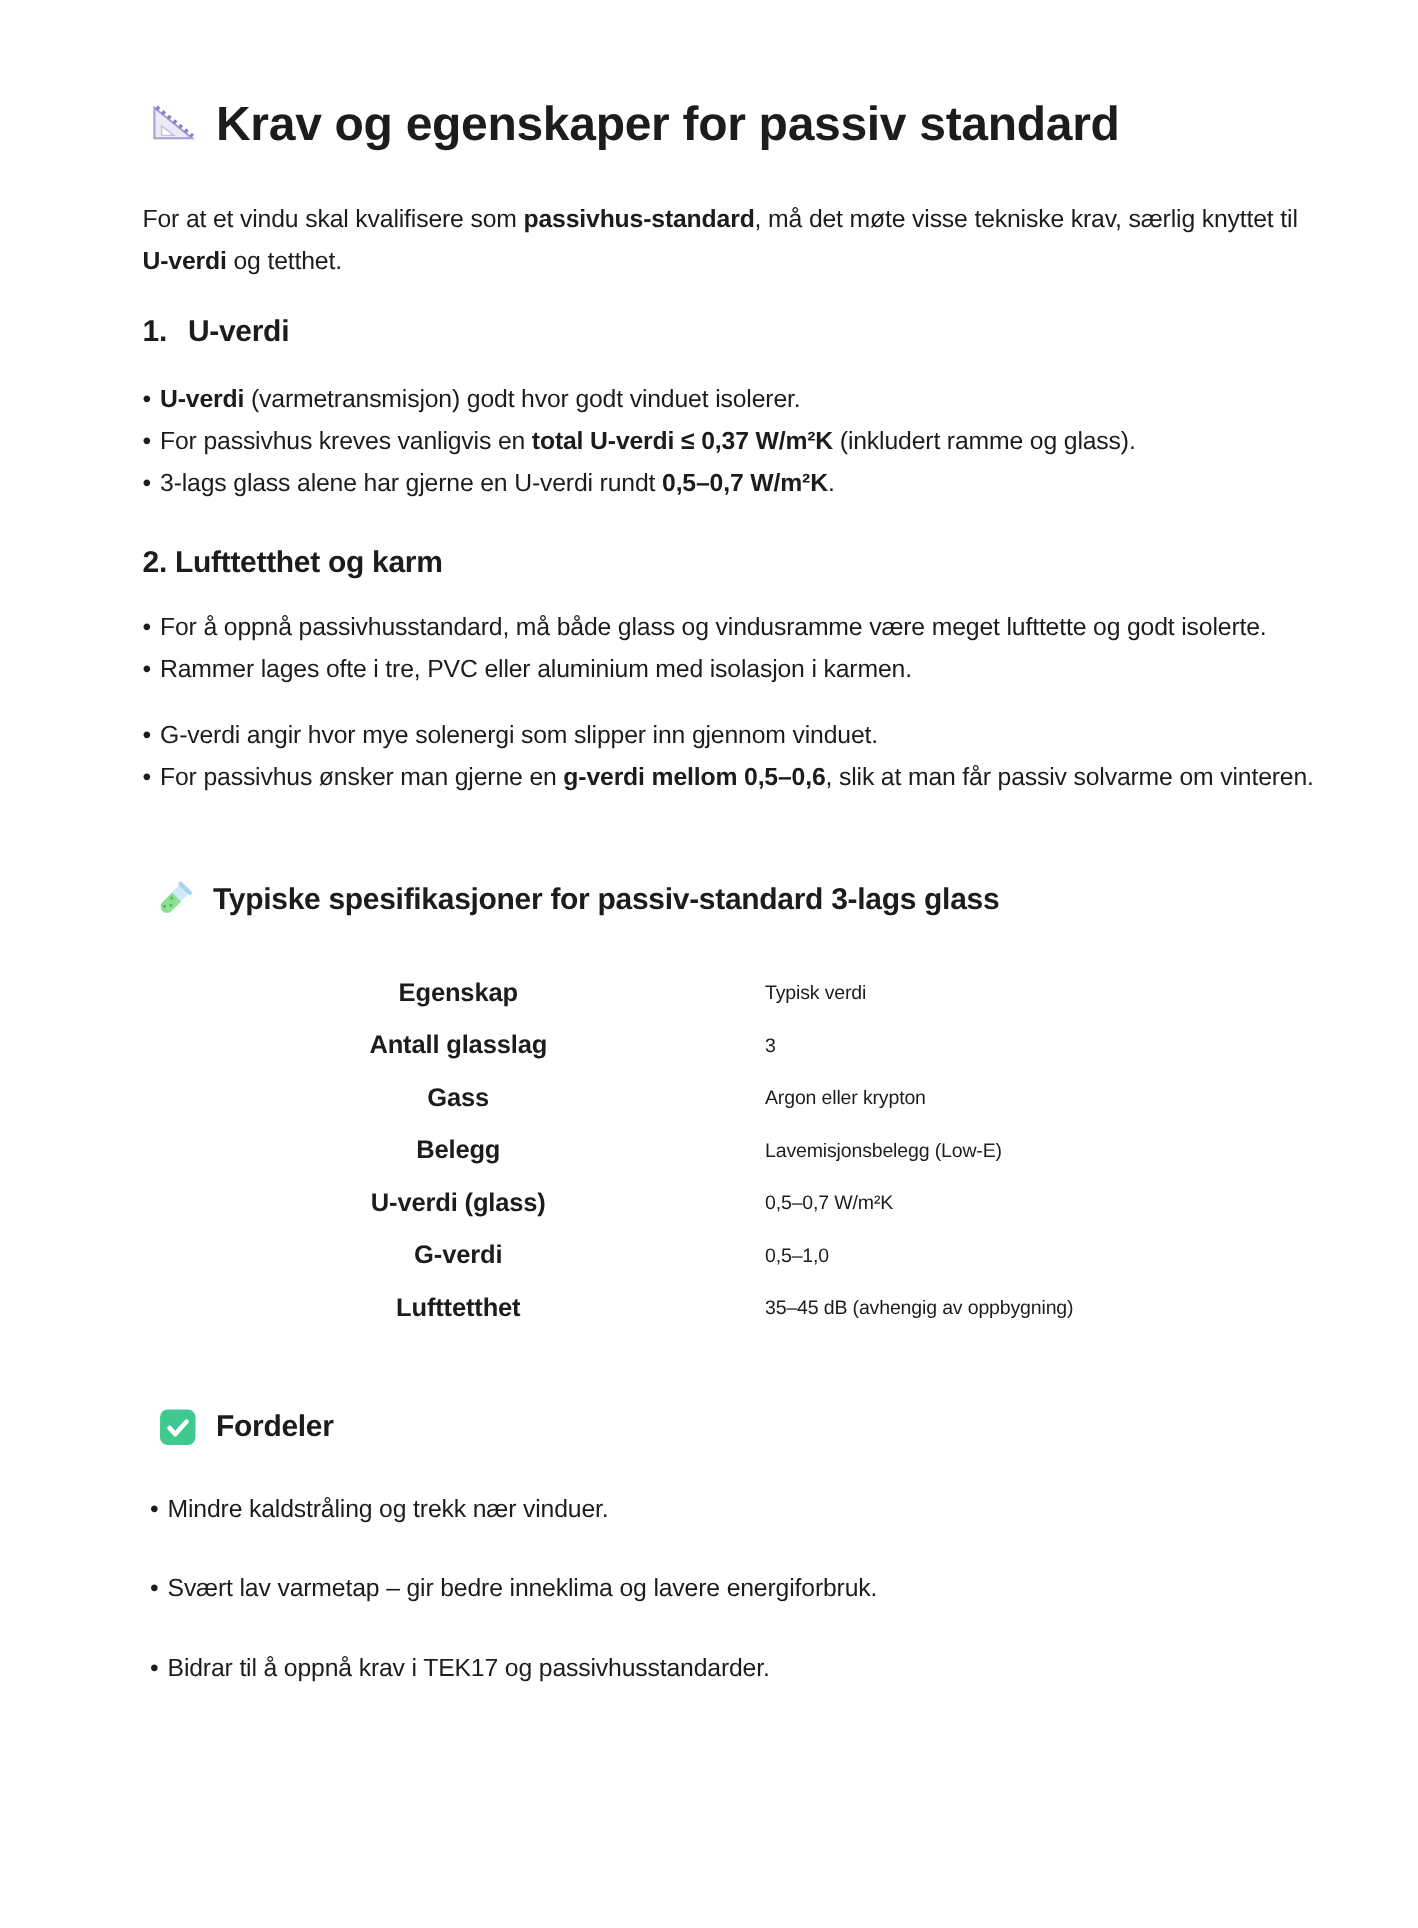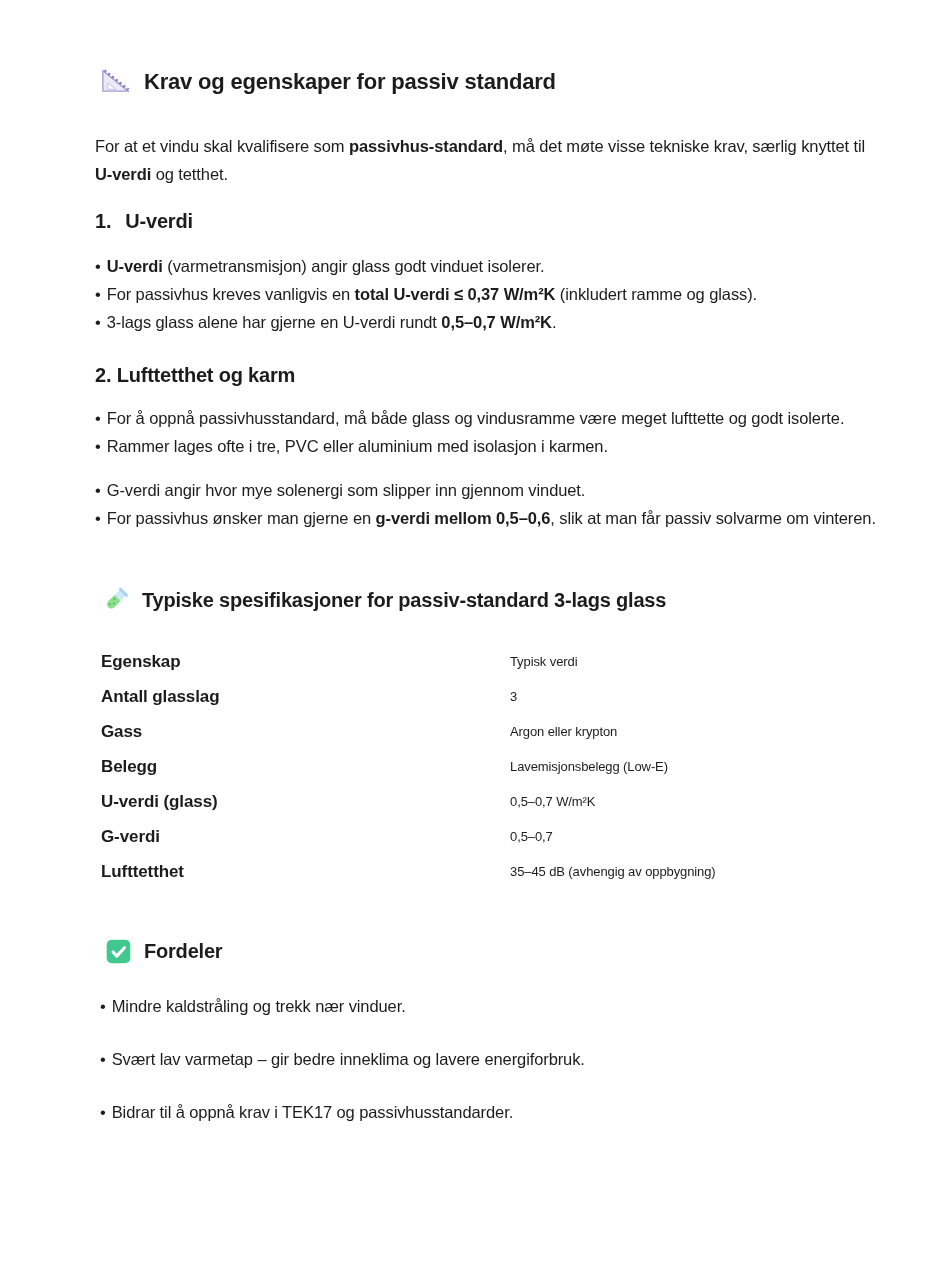--- a/index.html
+++ b/index.html
@@ -7,23 +7,23 @@
   body {
     width: 945px; height: 1285px;
     background: #ffffff;
     color: #1c1c1c;
     font-family: "Liberation Sans", sans-serif;
     overflow: hidden;
   }
   .page { padding: 66px 60px 0 95px; width: 945px; height: 1285px; }
 
   h1.doc-title {
-    display: flex; align-items: flex-start; gap: 13px;
+    display: flex; align-items: center; gap: 13px;
     margin: 0 0 0 5px;
-    font-size: 22px; font-weight: bold; line-height: 32px;
+    font-size: 32px; font-weight: bold; line-height: 32px;
     letter-spacing: -0.2px;
   }
   h1.doc-title .hicon { display: inline-flex; flex: 0 0 auto; }
 
   p.intro {
     margin: 34px 0 0 0;
     font-size: 16.5px; line-height: 28px;
     max-width: 782px;
     letter-spacing: -0.1px;
   }
@@ -45,21 +45,21 @@
 
   h2.sech {
     display: flex; align-items: center; gap: 12px;
     font-size: 20px; font-weight: bold; line-height: 32px;
     margin: 0 0 0 5px; letter-spacing: -0.2px;
   }
   .mt-spec { margin-top: 52px !important; }
   .mt-ben  { margin-top: 46px !important; margin-left: 10px !important; }
   h2.sech .hicon { display: inline-flex; flex: 0 0 auto; }
 
-  .spec-table { margin-top: 28px; }
+  .spec-table { margin-top: 28px; text-align: center; }
   .trow { display: flex; align-items: center; height: 35px; padding-left: 6px; }
   .tl { width: 409px; font-weight: bold; font-size: 17px; letter-spacing: -0.1px; }
   .tv { font-size: 13px; letter-spacing: -0.1px; }
 
   .benefits { margin-top: 26px; margin-left: 5px; font-size: 16.5px; letter-spacing: -0.1px; }
   .benefit-item { line-height: 26px; margin-bottom: 27px; white-space: nowrap; }
 
   strong { font-weight: bold; }
 </style>
 </head>
@@ -76,21 +76,21 @@
       </svg>
     </span>
     <span>Krav og egenskaper for passiv standard</span>
   </h1>
 
   <p class="intro"><span>For at et vindu skal kvalifisere som </span><strong>passivhus-standard</strong><span>, må det møte visse tekniske krav, særlig knyttet til </span><strong>U-verdi</strong><span> og tetthet.</span></p>
 
   <h2 class="sec mt-s1"><span class="num">1.</span><span>U-verdi</span></h2>
 
   <div class="bullets">
-    <div class="bl nowrap"><span class="bu">•</span><strong>U-verdi</strong><span> (varmetransmisjon) angir glass godt vinduet isolerer.</span></div>
+    <div class="bl nowrap"><span class="bu">•</span><strong>U-verdi</strong><span> (varmetransmisjon) godt hvor godt vinduet isolerer.</span></div>
     <div class="bl nowrap"><span class="bu">•</span><span>For passivhus kreves vanligvis en </span><strong>total U-verdi ≤ 0,37 W/m²K</strong><span> (inkludert ramme og glass).</span></div>
     <div class="bl nowrap"><span class="bu">•</span><span>3-lags glass alene har gjerne en U-verdi rundt </span><strong>0,5–0,7 W/m²K</strong><span>.</span></div>
   </div>
 
   <h2 class="sec mt-s2"><span>2. Lufttetthet og karm</span></h2>
 
   <div class="bullets tight">
     <div class="bl"><span class="bu">•</span><span>For å oppnå passivhusstandard, må både glass og vindusramme være meget lufttette og godt isolerte.</span></div>
     <div class="bl nowrap"><span class="bu">•</span><span>Rammer lages ofte i tre, PVC eller aluminium med isolasjon i karmen.</span></div>
   </div>
@@ -133,21 +133,21 @@
     <div class="trow">
         <div class="tl">Belegg</div>
         <div class="tv">Lavemisjonsbelegg (Low-E)</div>
       </div>
     <div class="trow">
         <div class="tl">U-verdi (glass)</div>
         <div class="tv">0,5–0,7 W/m²K</div>
       </div>
     <div class="trow">
         <div class="tl">G-verdi</div>
-        <div class="tv">0,5–0,7</div>
+        <div class="tv">0,5–1,0</div>
       </div>
     <div class="trow">
         <div class="tl">Lufttetthet</div>
         <div class="tv">35–45 dB (avhengig av oppbygning)</div>
       </div>
   </div>
 
   <h2 class="sech mt-ben">
     <span class="hicon">
       <svg width="27" height="27" viewBox="0 0 32 32">

